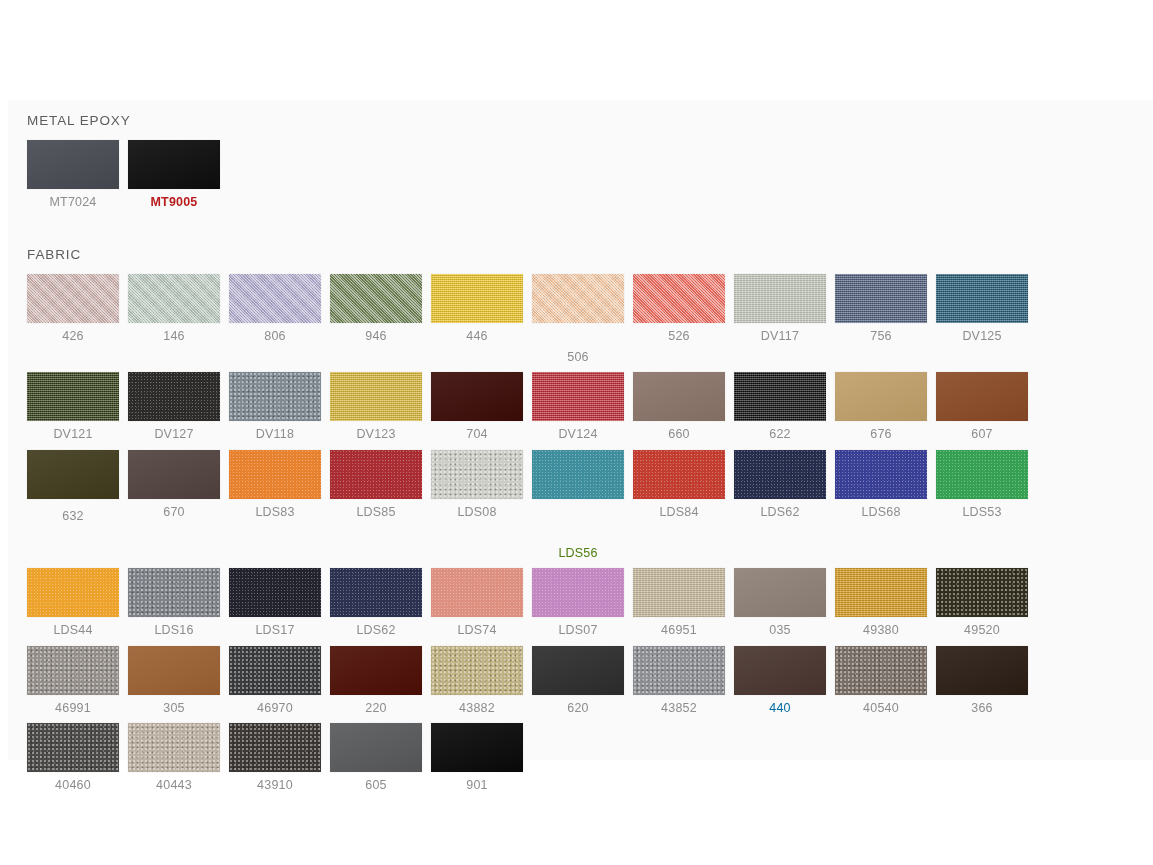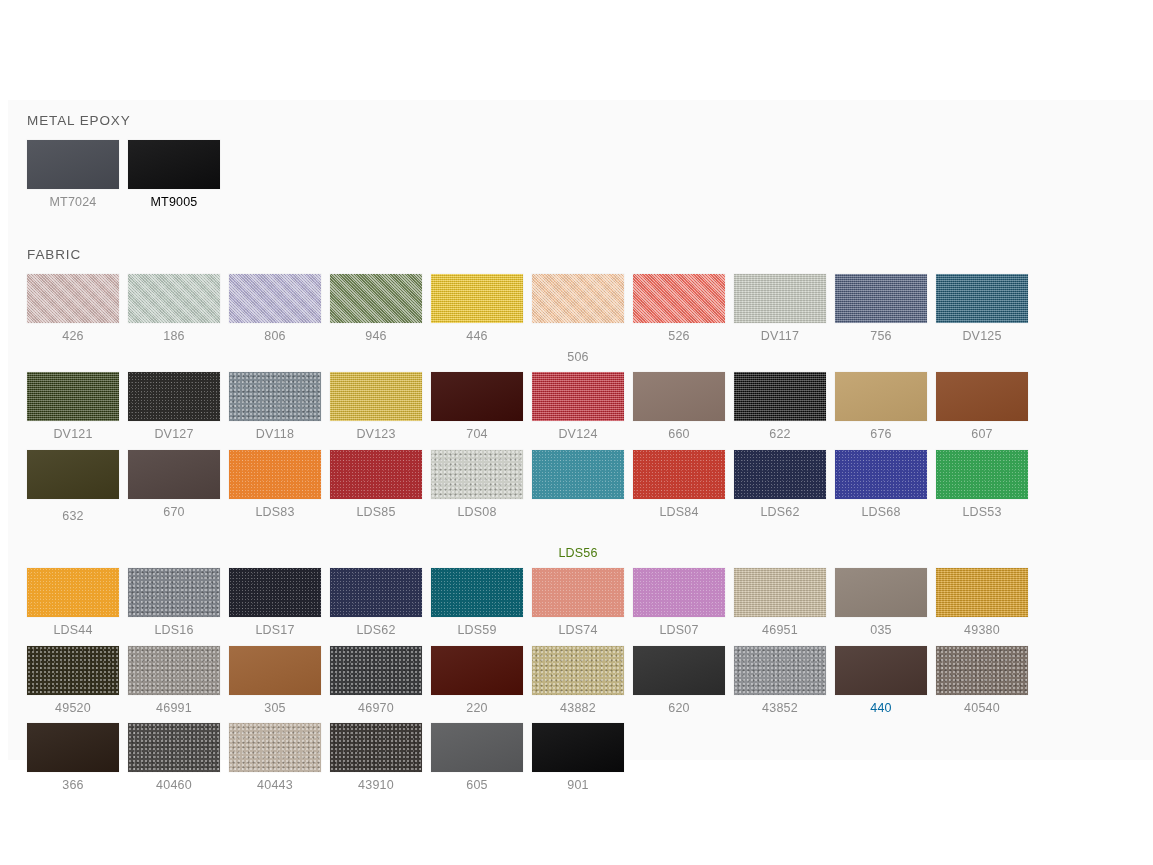--- a/index.html
+++ b/index.html
@@ -145,35 +145,35 @@
 
   <div class="section" id="section-metal">
     <div class="section-title" style="color: rgb(93, 93, 93);">METAL EPOXY</div>
     <div class="swatch-grid" id="grid-metal">
         <div class="swatch-cell">
           <div class="swatch-chip tex-plain" style="background-color: rgb(71, 74, 82);"></div>
           <div class="swatch-label" style="color: rgb(141, 141, 141);">MT7024</div>
         </div>
         <div class="swatch-cell">
           <div class="swatch-chip tex-plain" style="background-color: rgb(13, 13, 14);"></div>
-          <div class="swatch-label" style="color: #000000;">MT9005</div>
+          <div class="swatch-label" style="color: #b91c1c; font-weight: bold;">MT9005</div>
         </div>
       </div>
   </div>
 
   <div class="section" id="section-fabric">
     <div class="section-title" style="color: rgb(93, 93, 93);">FABRIC</div>
     <div class="swatch-grid" id="grid-fabric">
         <div class="swatch-cell">
           <div class="swatch-chip tex-weave" style="background-color: rgb(203, 176, 173);"></div>
           <div class="swatch-label" style="color: rgb(141, 141, 141);">426</div>
         </div>
         <div class="swatch-cell">
           <div class="swatch-chip tex-weave" style="background-color: rgb(182, 196, 186);"></div>
-          <div class="swatch-label" style="color: rgb(141, 141, 141);">186</div>
+          <div class="swatch-label" style="color: rgb(141, 141, 141);">146</div>
         </div>
         <div class="swatch-cell">
           <div class="swatch-chip tex-weave" style="background-color: rgb(176, 171, 205);"></div>
           <div class="swatch-label" style="color: rgb(141, 141, 141);">806</div>
         </div>
         <div class="swatch-cell">
           <div class="swatch-chip tex-weave" style="background-color: rgb(110, 130, 84);"></div>
           <div class="swatch-label" style="color: rgb(141, 141, 141);">946</div>
         </div>
         <div class="swatch-cell">
@@ -290,24 +290,20 @@
         </div>
         <div class="swatch-cell">
           <div class="swatch-chip tex-speckle" style="background-color: rgb(34, 35, 45);"></div>
           <div class="swatch-label" style="color: rgb(141, 141, 141);">LDS17</div>
         </div>
         <div class="swatch-cell">
           <div class="swatch-chip tex-speckle" style="background-color: rgb(44, 49, 80);"></div>
           <div class="swatch-label" style="color: rgb(141, 141, 141);">LDS62</div>
         </div>
         <div class="swatch-cell">
-          <div class="swatch-chip tex-speckle" style="background-color: rgb(13, 95, 109);"></div>
-          <div class="swatch-label" style="color: rgb(141, 141, 141);">LDS59</div>
-        </div>
-        <div class="swatch-cell">
           <div class="swatch-chip tex-speckle" style="background-color: rgb(221, 144, 127);"></div>
           <div class="swatch-label" style="color: rgb(141, 141, 141);">LDS74</div>
         </div>
         <div class="swatch-cell">
           <div class="swatch-chip tex-speckle" style="background-color: rgb(194, 134, 193);"></div>
           <div class="swatch-label" style="color: rgb(141, 141, 141);">LDS07</div>
         </div>
         <div class="swatch-cell">
           <div class="swatch-chip tex-linen" style="background-color: rgb(207, 193, 165);"></div>
           <div class="swatch-label" style="color: rgb(141, 141, 141);">46951</div>

